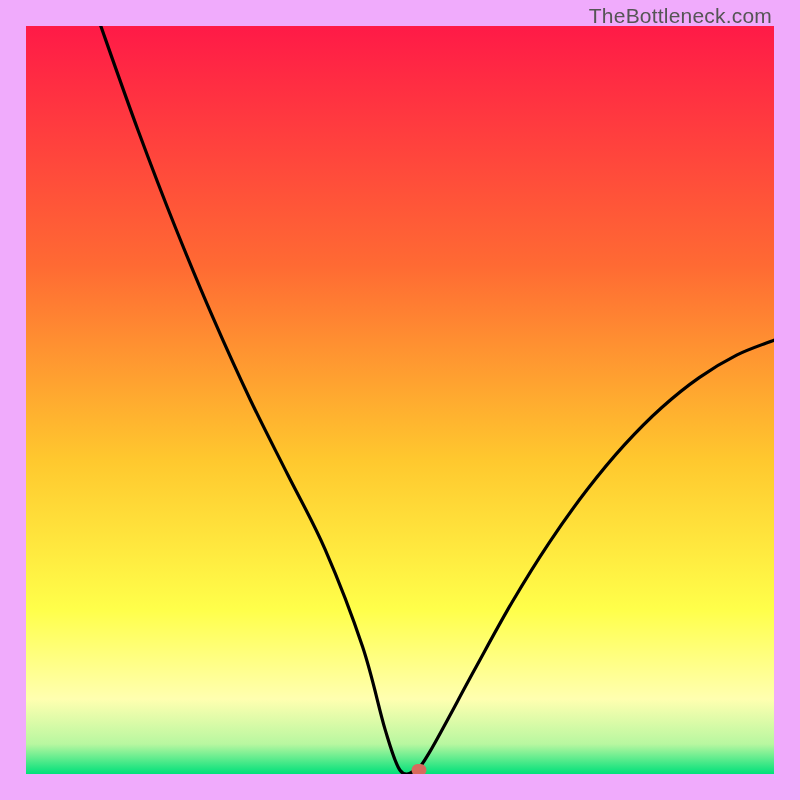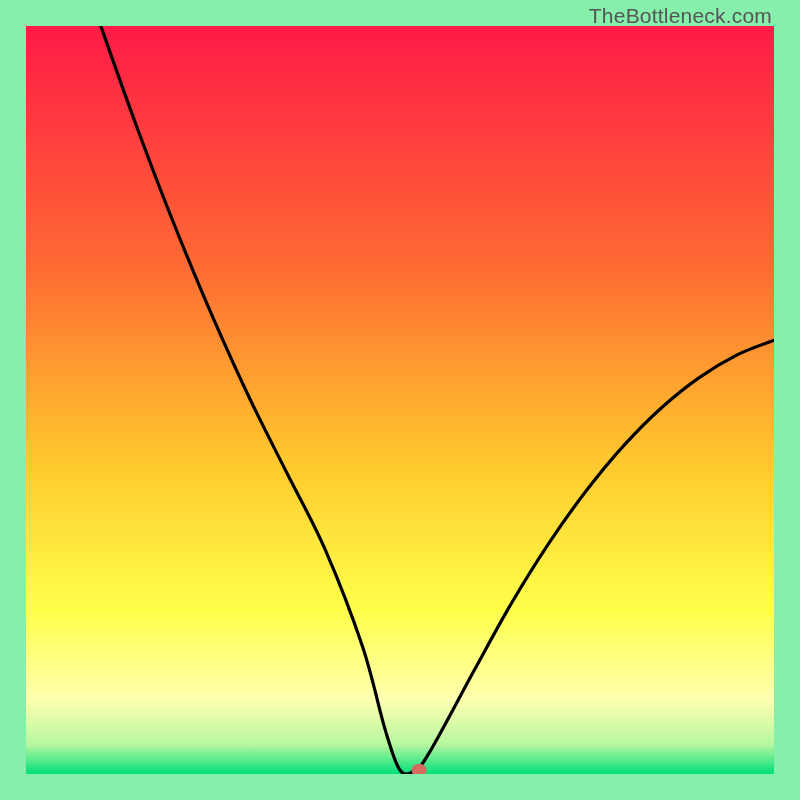--- a/index.html
+++ b/index.html
@@ -9,21 +9,21 @@
     height: 800px;
     overflow: hidden;
     background: #000;
     font-family: Arial, Helvetica, sans-serif;
   }
   .frame {
     position: absolute;
     top: 0; left: 0;
     width: 800px;
     height: 800px;
-    background: #86efac;
+    background: #f0abfc;
   }
   .plot-area {
     position: absolute;
     top: 26px;
     left: 26px;
     width: 748px;
     height: 748px;
     overflow: hidden;
   }
   .gradient-bg {

